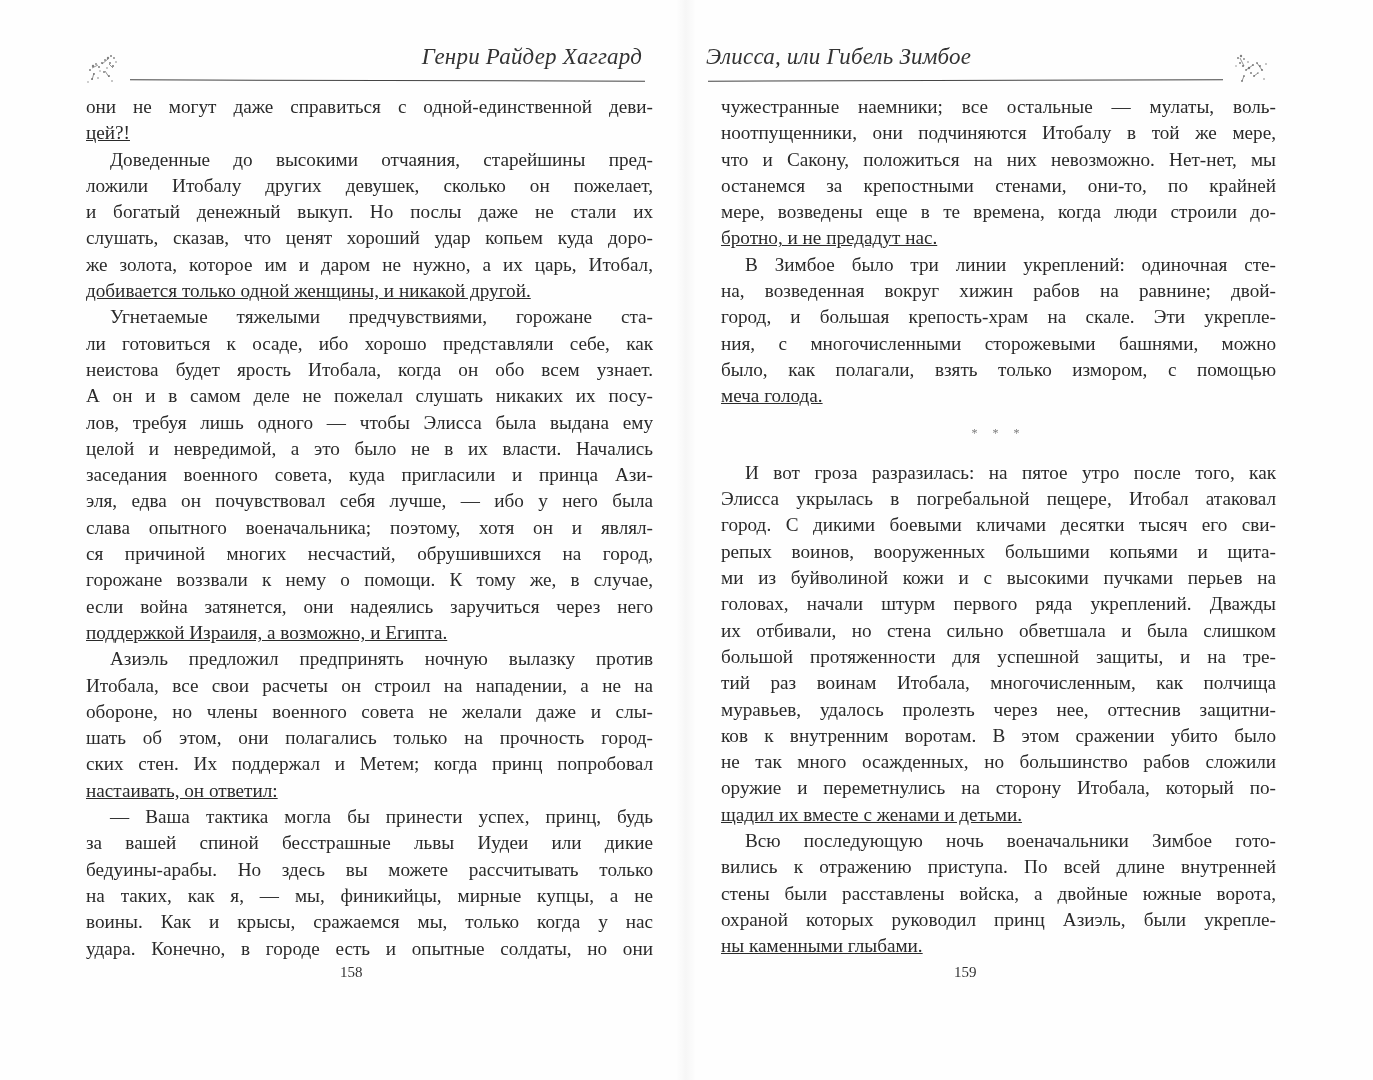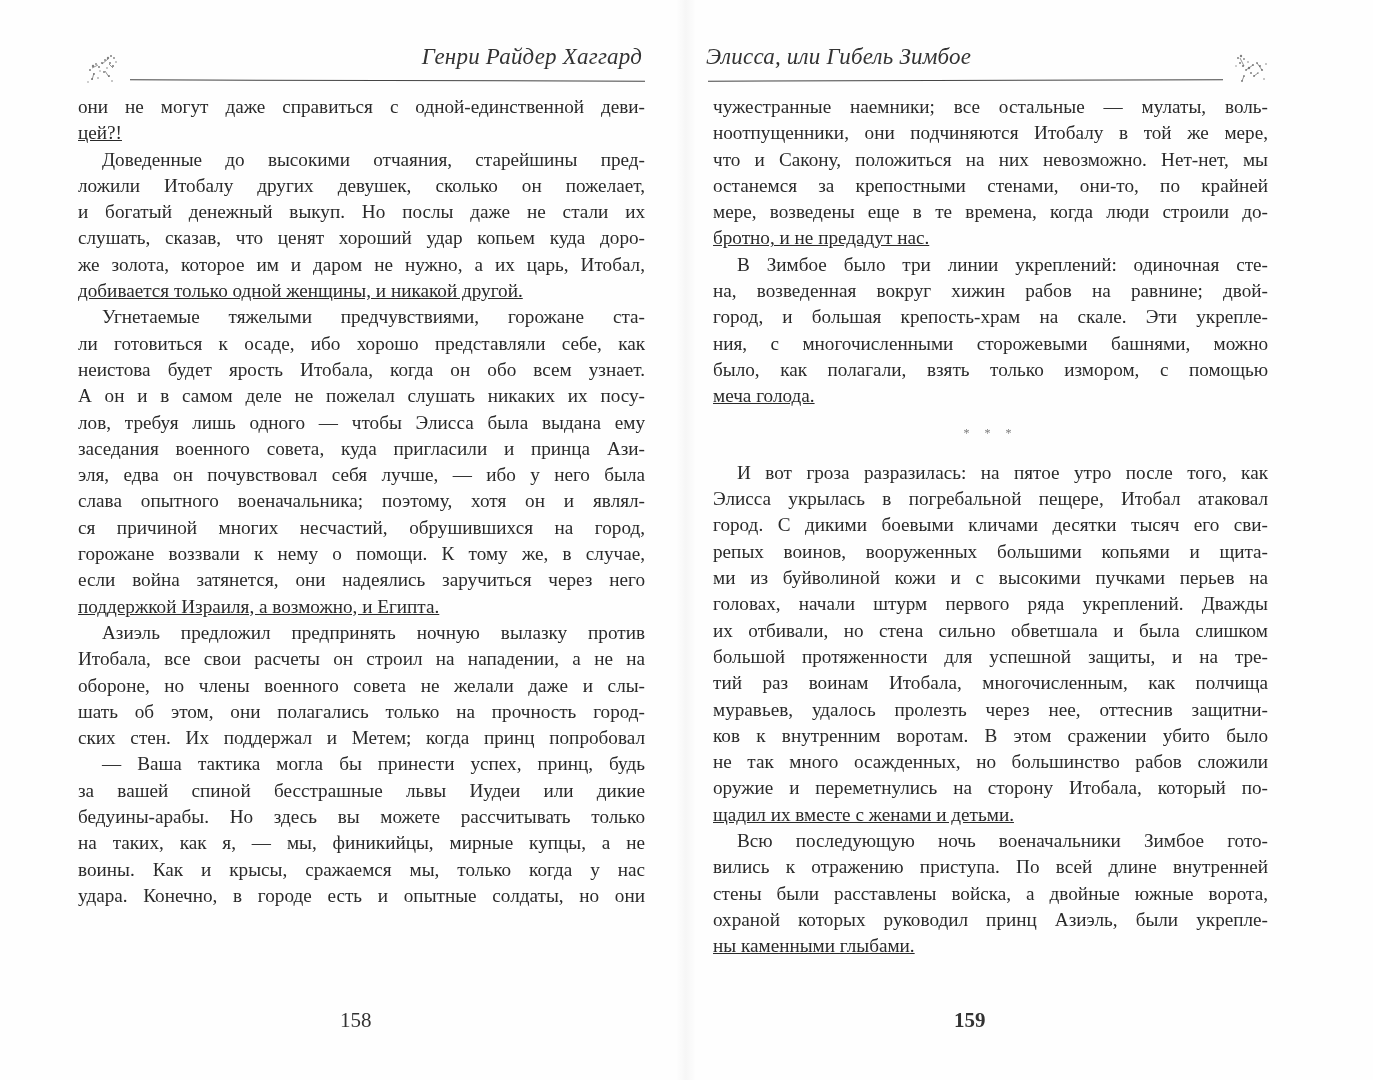--- a/index.html
+++ b/index.html
@@ -68,20 +68,21 @@
   .page.left .vignette { left: 80px; }
   .page.right .vignette { left: 540px; }
 
   .body-text {
     position: absolute;
     top: 94px;
     font-family: "Liberation Serif", "DejaVu Serif", serif;
     font-size: 19.2px;
     line-height: 26.3px;
     color: #2a2a2a;
+    margin-left: 8px;
   }
   .page.left .body-text { left: 78px; width: 567px; }
   .page.right .body-text { left: 713px; width: 555px; }
   .page.right .body-text { left: 27px; }
 
   .line {
     display: block;
     white-space: nowrap;
     text-align: justify;
     text-align-last: justify;
@@ -100,27 +101,27 @@
     font-size: 12px;
     color: #777;
     letter-spacing: 6px;
     height: 26.3px;
     line-height: 26.3px;
     margin: 10px 0 14px 0;
   }
 
   .folio {
     position: absolute;
-    top: 1008px;
+    top: 964px;
     font-family: "Liberation Serif", "DejaVu Serif", serif;
-    font-size: 21px;
+    font-size: 15px;
     color: #333;
   }
   .page.left .folio { left: 340px; }
-  .page.right .folio { left: 268px; font-weight: bold; }
+  .page.right .folio { left: 268px; }
 </style>
 </head>
 <body>
 
 <div class="spread">
 
   <div class="page left">
     <span class="vignette">
       <svg width="46" height="40" viewBox="0 0 46 40">
         <g fill="#555" opacity="0.75">
@@ -159,32 +160,34 @@
         <span class="line">ложили Итобалу других девушек, сколько он пожелает,</span>
         <span class="line">и богатый денежный выкуп. Но послы даже не стали их</span>
         <span class="line">слушать, сказав, что ценят хороший удар копьем куда доро-</span>
         <span class="line">же золота, которое им и даром не нужно, а их царь, Итобал,</span>
         <span class="line last">добивается только одной женщины, и никакой другой.</span>
         <span class="line indent">Угнетаемые тяжелыми предчувствиями, горожане ста-</span>
         <span class="line">ли готовиться к осаде, ибо хорошо представляли себе, как</span>
         <span class="line">неистова будет ярость Итобала, когда он обо всем узнает.</span>
         <span class="line">А он и в самом деле не пожелал слушать никаких их посу-</span>
         <span class="line">лов, требуя лишь одного — чтобы Элисса была выдана ему</span>
+        <span class="line">целой и невредимой, а это было не в их власти. Начались</span>
         <span class="line">заседания военного совета, куда пригласили и принца Ази-</span>
         <span class="line">эля, едва он почувствовал себя лучше, — ибо у него была</span>
         <span class="line">слава опытного военачальника; поэтому, хотя он и являл-</span>
         <span class="line">ся причиной многих несчастий, обрушившихся на город,</span>
         <span class="line">горожане воззвали к нему о помощи. К тому же, в случае,</span>
         <span class="line">если война затянется, они надеялись заручиться через него</span>
         <span class="line last">поддержкой Израиля, а возможно, и Египта.</span>
         <span class="line indent">Азиэль предложил предпринять ночную вылазку против</span>
         <span class="line">Итобала, все свои расчеты он строил на нападении, а не на</span>
         <span class="line">обороне, но члены военного совета не желали даже и слы-</span>
         <span class="line">шать об этом, они полагались только на прочность город-</span>
         <span class="line">ских стен. Их поддержал и Метем; когда принц попробовал</span>
+        <span class="line last">настаивать, он ответил:</span>
         <span class="line indent">— Ваша тактика могла бы принести успех, принц, будь</span>
         <span class="line">за вашей спиной бесстрашные львы Иудеи или дикие</span>
         <span class="line">бедуины-арабы. Но здесь вы можете рассчитывать только</span>
         <span class="line">на таких, как я, — мы, финикийцы, мирные купцы, а не</span>
         <span class="line">воины. Как и крысы, сражаемся мы, только когда у нас</span>
         <span class="line">удара. Конечно, в городе есть и опытные солдаты, но они</span>
       </div>
 
     <div class="folio">158</div>
   </div>

